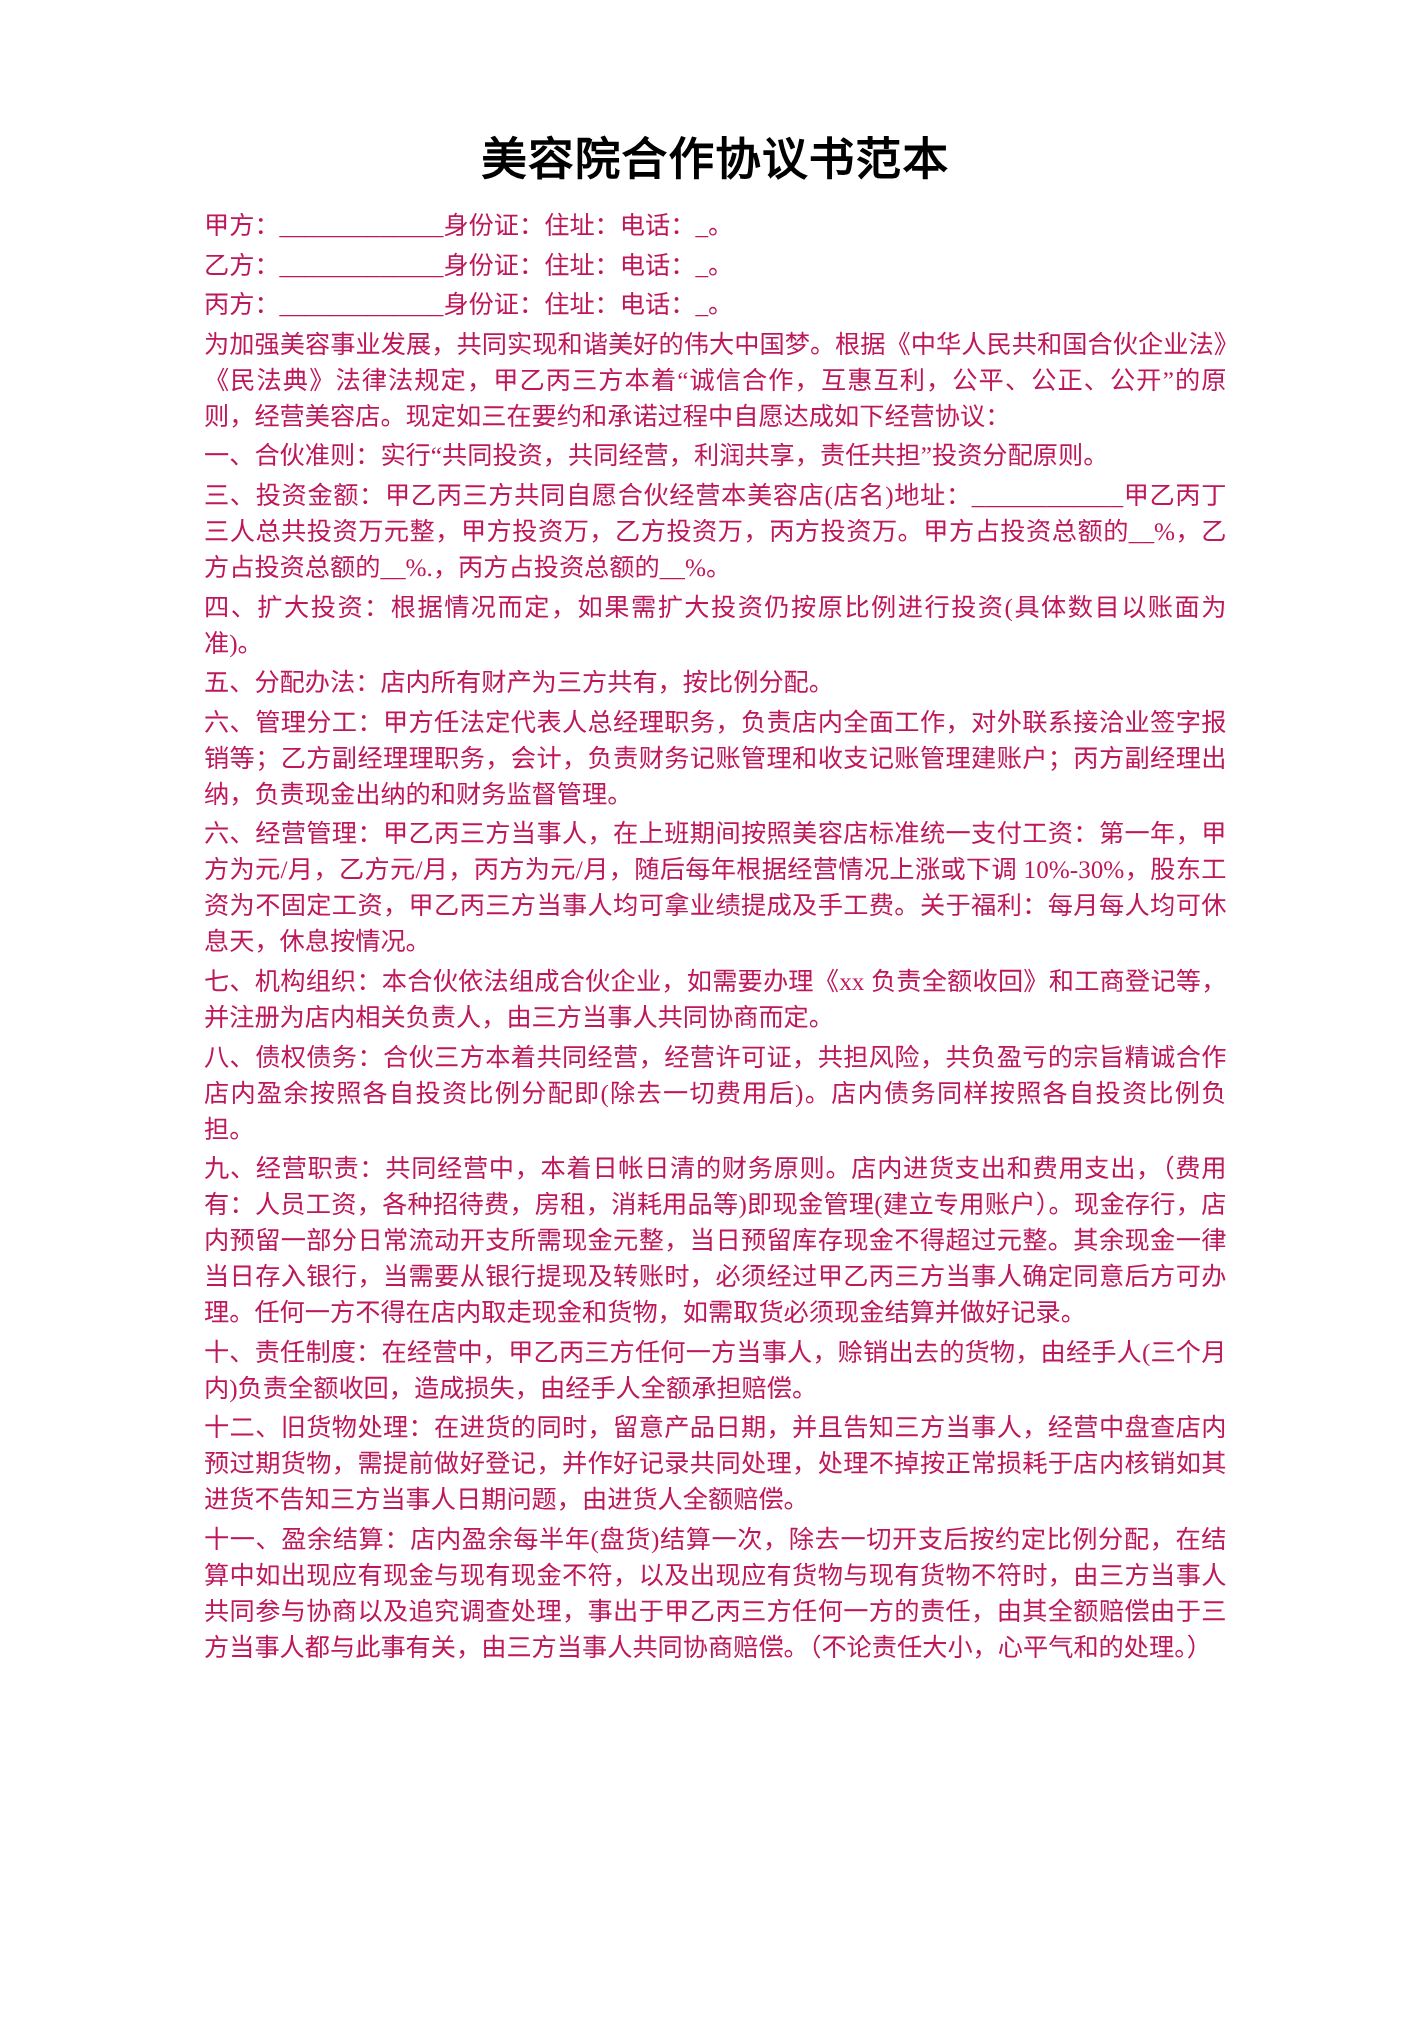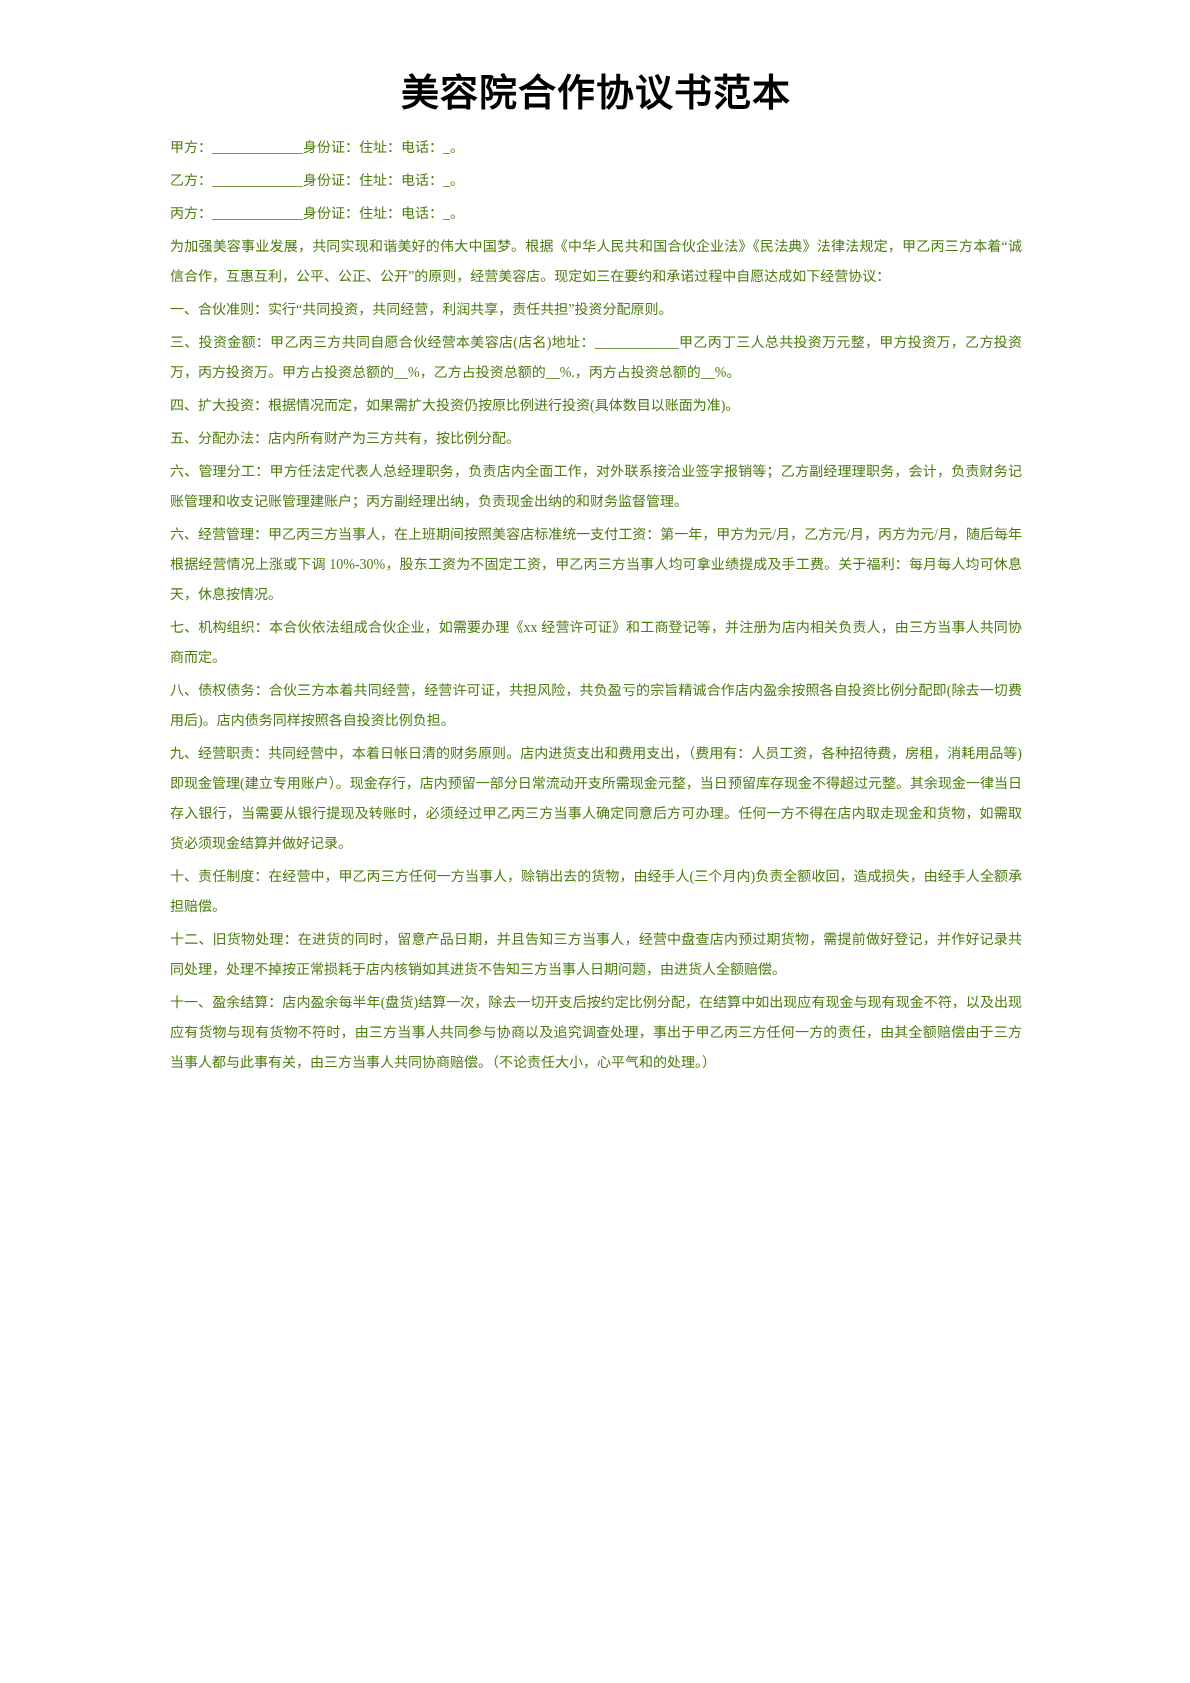--- a/index.html
+++ b/index.html
@@ -11,57 +11,57 @@
     width: 1190px;
     height: 1683px;
     overflow: hidden;
     font-family: "Liberation Serif", "DejaVu Serif", serif;
     color: #1b1b1b;
   }
   .page {
     box-sizing: border-box;
     width: 1190px;
     height: 1683px;
-    padding: 62px 168px 0 170px;
+    padding: 102px 168px 0 170px;
     background: #ffffff;
   }
   .doc-title {
     margin: 0 0 16px 0;
     font-size: 38px;
     font-weight: 700;
     text-align: center;
     letter-spacing: 1px;
     color: #000000;
   }
   .para {
     margin: 3px 0;
-    font-size: 14px;
+    font-size: 21px;
     line-height: 30px;
     text-align: justify;
     text-justify: inter-ideograph;
     word-break: break-all;
-    color: #4d7c0f;
+    color: #be185d;
   }
 </style>
 </head>
 <body>
 
 <div class="page">
   <h1 class="doc-title">美容院合作协议书范本</h1>
 
   <p class="para">甲方：_____________身份证：住址：电话：_。</p>
   <p class="para">乙方：_____________身份证：住址：电话：_。</p>
   <p class="para">丙方：_____________身份证：住址：电话：_。</p>
 
   <p class="para">为加强美容事业发展，共同实现和谐美好的伟大中国梦。根据《中华人民共和国合伙企业法》《民法典》法律法规定，甲乙丙三方本着“诚信合作，互惠互利，公平、公正、公开”的原则，经营美容店。现定如三在要约和承诺过程中自愿达成如下经营协议：</p>
   <p class="para">一、合伙准则：实行“共同投资，共同经营，利润共享，责任共担”投资分配原则。</p>
   <p class="para">三、投资金额：甲乙丙三方共同自愿合伙经营本美容店(店名)地址：____________甲乙丙丁三人总共投资万元整，甲方投资万，乙方投资万，丙方投资万。甲方占投资总额的__%，乙方占投资总额的__%.，丙方占投资总额的__%。</p>
   <p class="para">四、扩大投资：根据情况而定，如果需扩大投资仍按原比例进行投资(具体数目以账面为准)。</p>
   <p class="para">五、分配办法：店内所有财产为三方共有，按比例分配。</p>
   <p class="para">六、管理分工：甲方任法定代表人总经理职务，负责店内全面工作，对外联系接洽业签字报销等；乙方副经理理职务，会计，负责财务记账管理和收支记账管理建账户；丙方副经理出纳，负责现金出纳的和财务监督管理。</p>
   <p class="para">六、经营管理：甲乙丙三方当事人，在上班期间按照美容店标准统一支付工资：第一年，甲方为元/月，乙方元/月，丙方为元/月，随后每年根据经营情况上涨或下调 10%-30%，股东工资为不固定工资，甲乙丙三方当事人均可拿业绩提成及手工费。关于福利：每月每人均可休息天，休息按情况。</p>
-  <p class="para">七、机构组织：本合伙依法组成合伙企业，如需要办理《xx 经营许可证》和工商登记等，并注册为店内相关负责人，由三方当事人共同协商而定。</p>
+  <p class="para">七、机构组织：本合伙依法组成合伙企业，如需要办理《xx 负责全额收回》和工商登记等，并注册为店内相关负责人，由三方当事人共同协商而定。</p>
   <p class="para">八、债权债务：合伙三方本着共同经营，经营许可证，共担风险，共负盈亏的宗旨精诚合作店内盈余按照各自投资比例分配即(除去一切费用后)。店内债务同样按照各自投资比例负担。</p>
   <p class="para">九、经营职责：共同经营中，本着日帐日清的财务原则。店内进货支出和费用支出，（费用有：人员工资，各种招待费，房租，消耗用品等)即现金管理(建立专用账户）。现金存行，店内预留一部分日常流动开支所需现金元整，当日预留库存现金不得超过元整。其余现金一律当日存入银行，当需要从银行提现及转账时，必须经过甲乙丙三方当事人确定同意后方可办理。任何一方不得在店内取走现金和货物，如需取货必须现金结算并做好记录。</p>
   <p class="para">十、责任制度：在经营中，甲乙丙三方任何一方当事人，赊销出去的货物，由经手人(三个月内)负责全额收回，造成损失，由经手人全额承担赔偿。</p>
   <p class="para">十二、旧货物处理：在进货的同时，留意产品日期，并且告知三方当事人，经营中盘查店内预过期货物，需提前做好登记，并作好记录共同处理，处理不掉按正常损耗于店内核销如其进货不告知三方当事人日期问题，由进货人全额赔偿。</p>
   <p class="para">十一、盈余结算：店内盈余每半年(盘货)结算一次，除去一切开支后按约定比例分配，在结算中如出现应有现金与现有现金不符，以及出现应有货物与现有货物不符时，由三方当事人共同参与协商以及追究调查处理，事出于甲乙丙三方任何一方的责任，由其全额赔偿由于三方当事人都与此事有关，由三方当事人共同协商赔偿。（不论责任大小，心平气和的处理。）</p>
 </div>
 
 </body></html>

